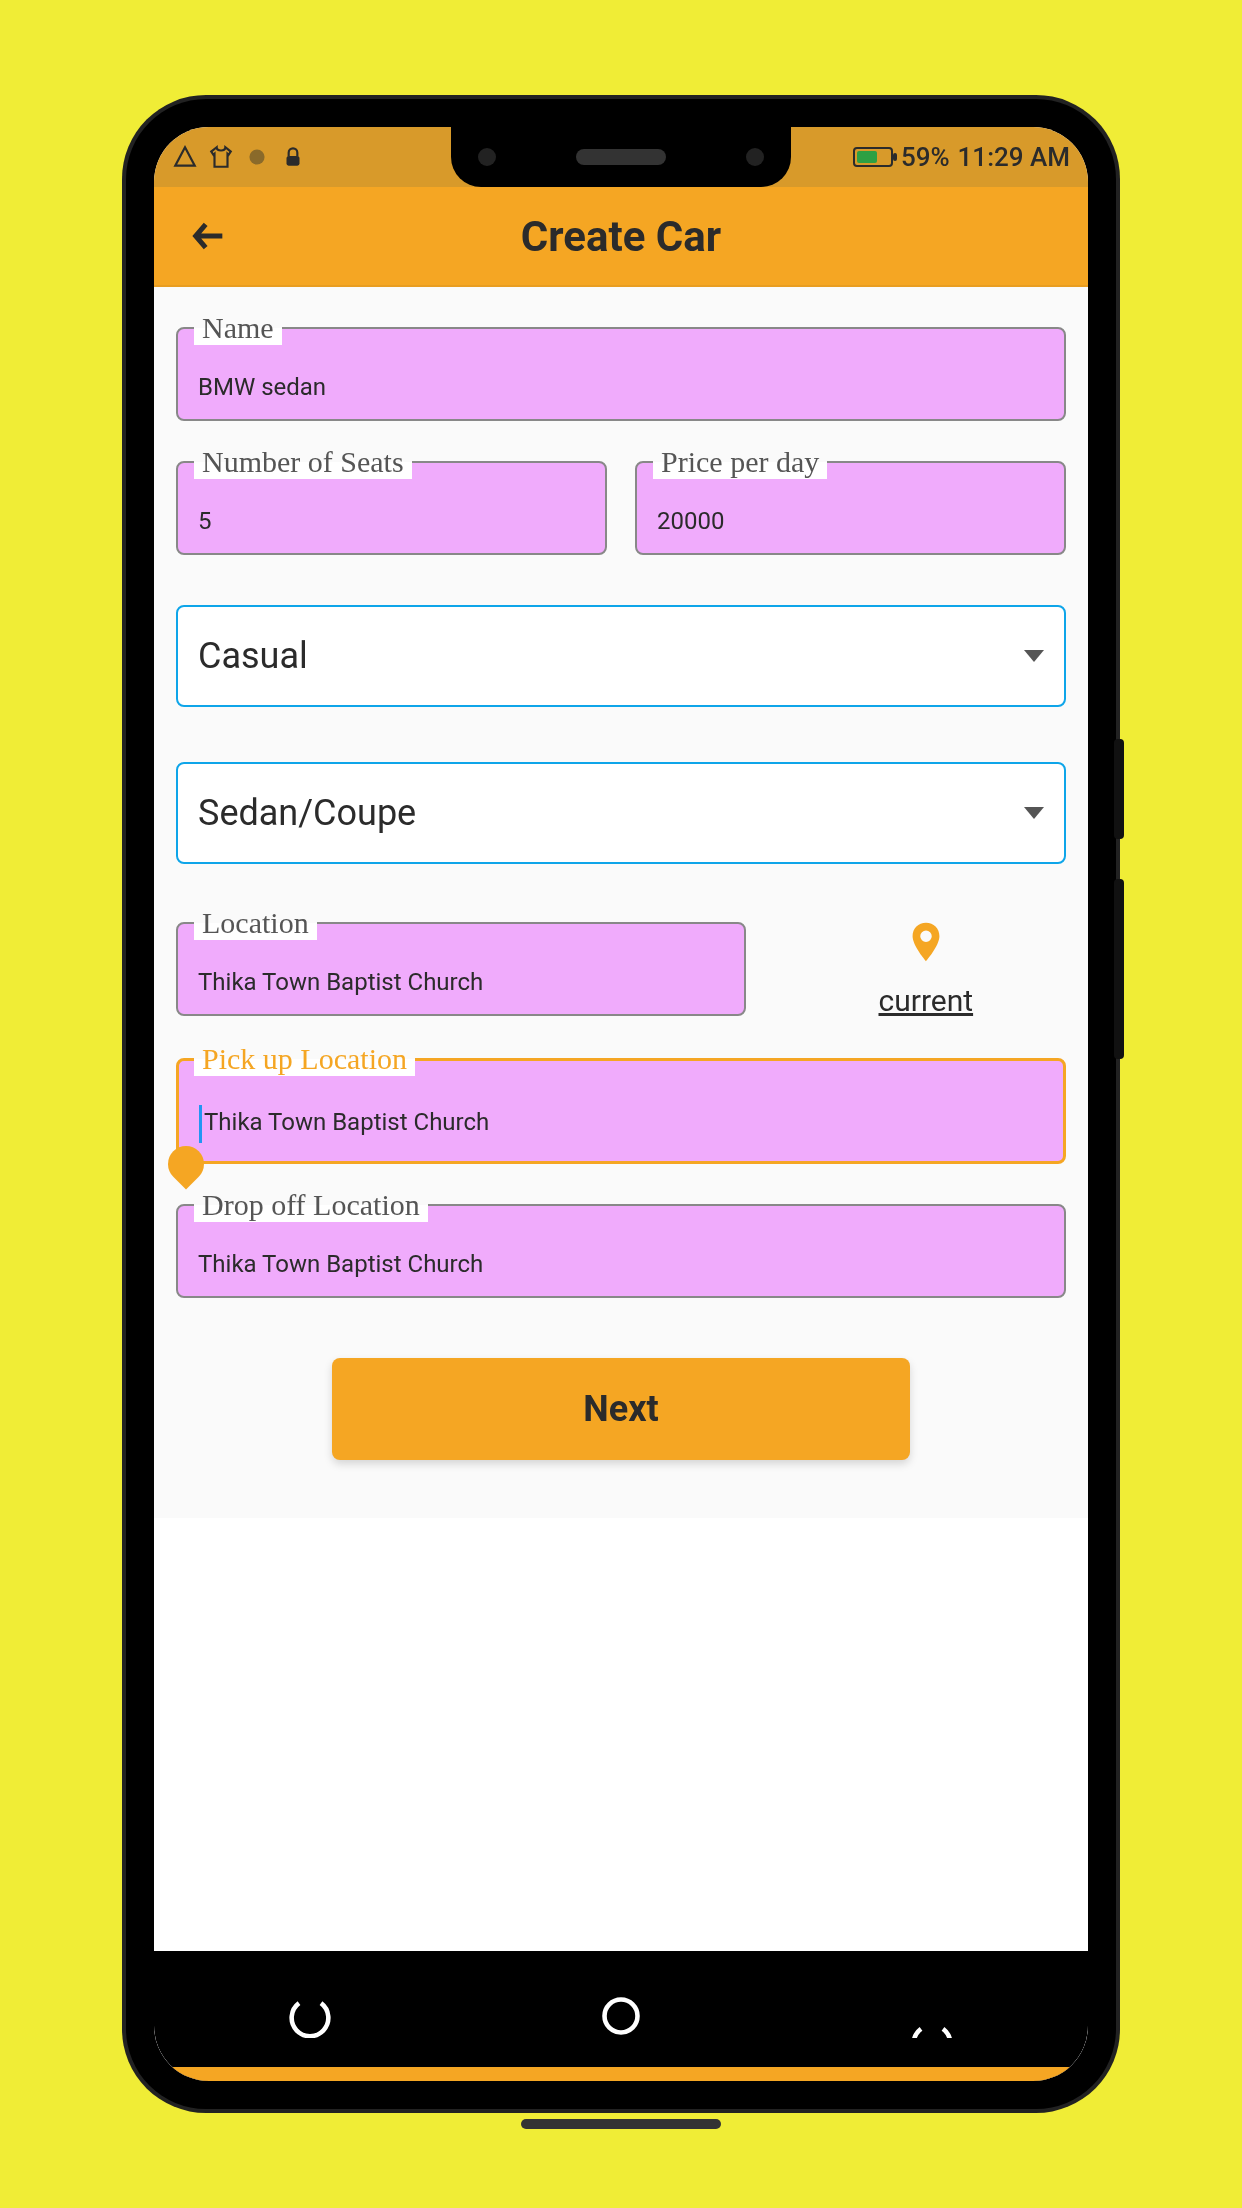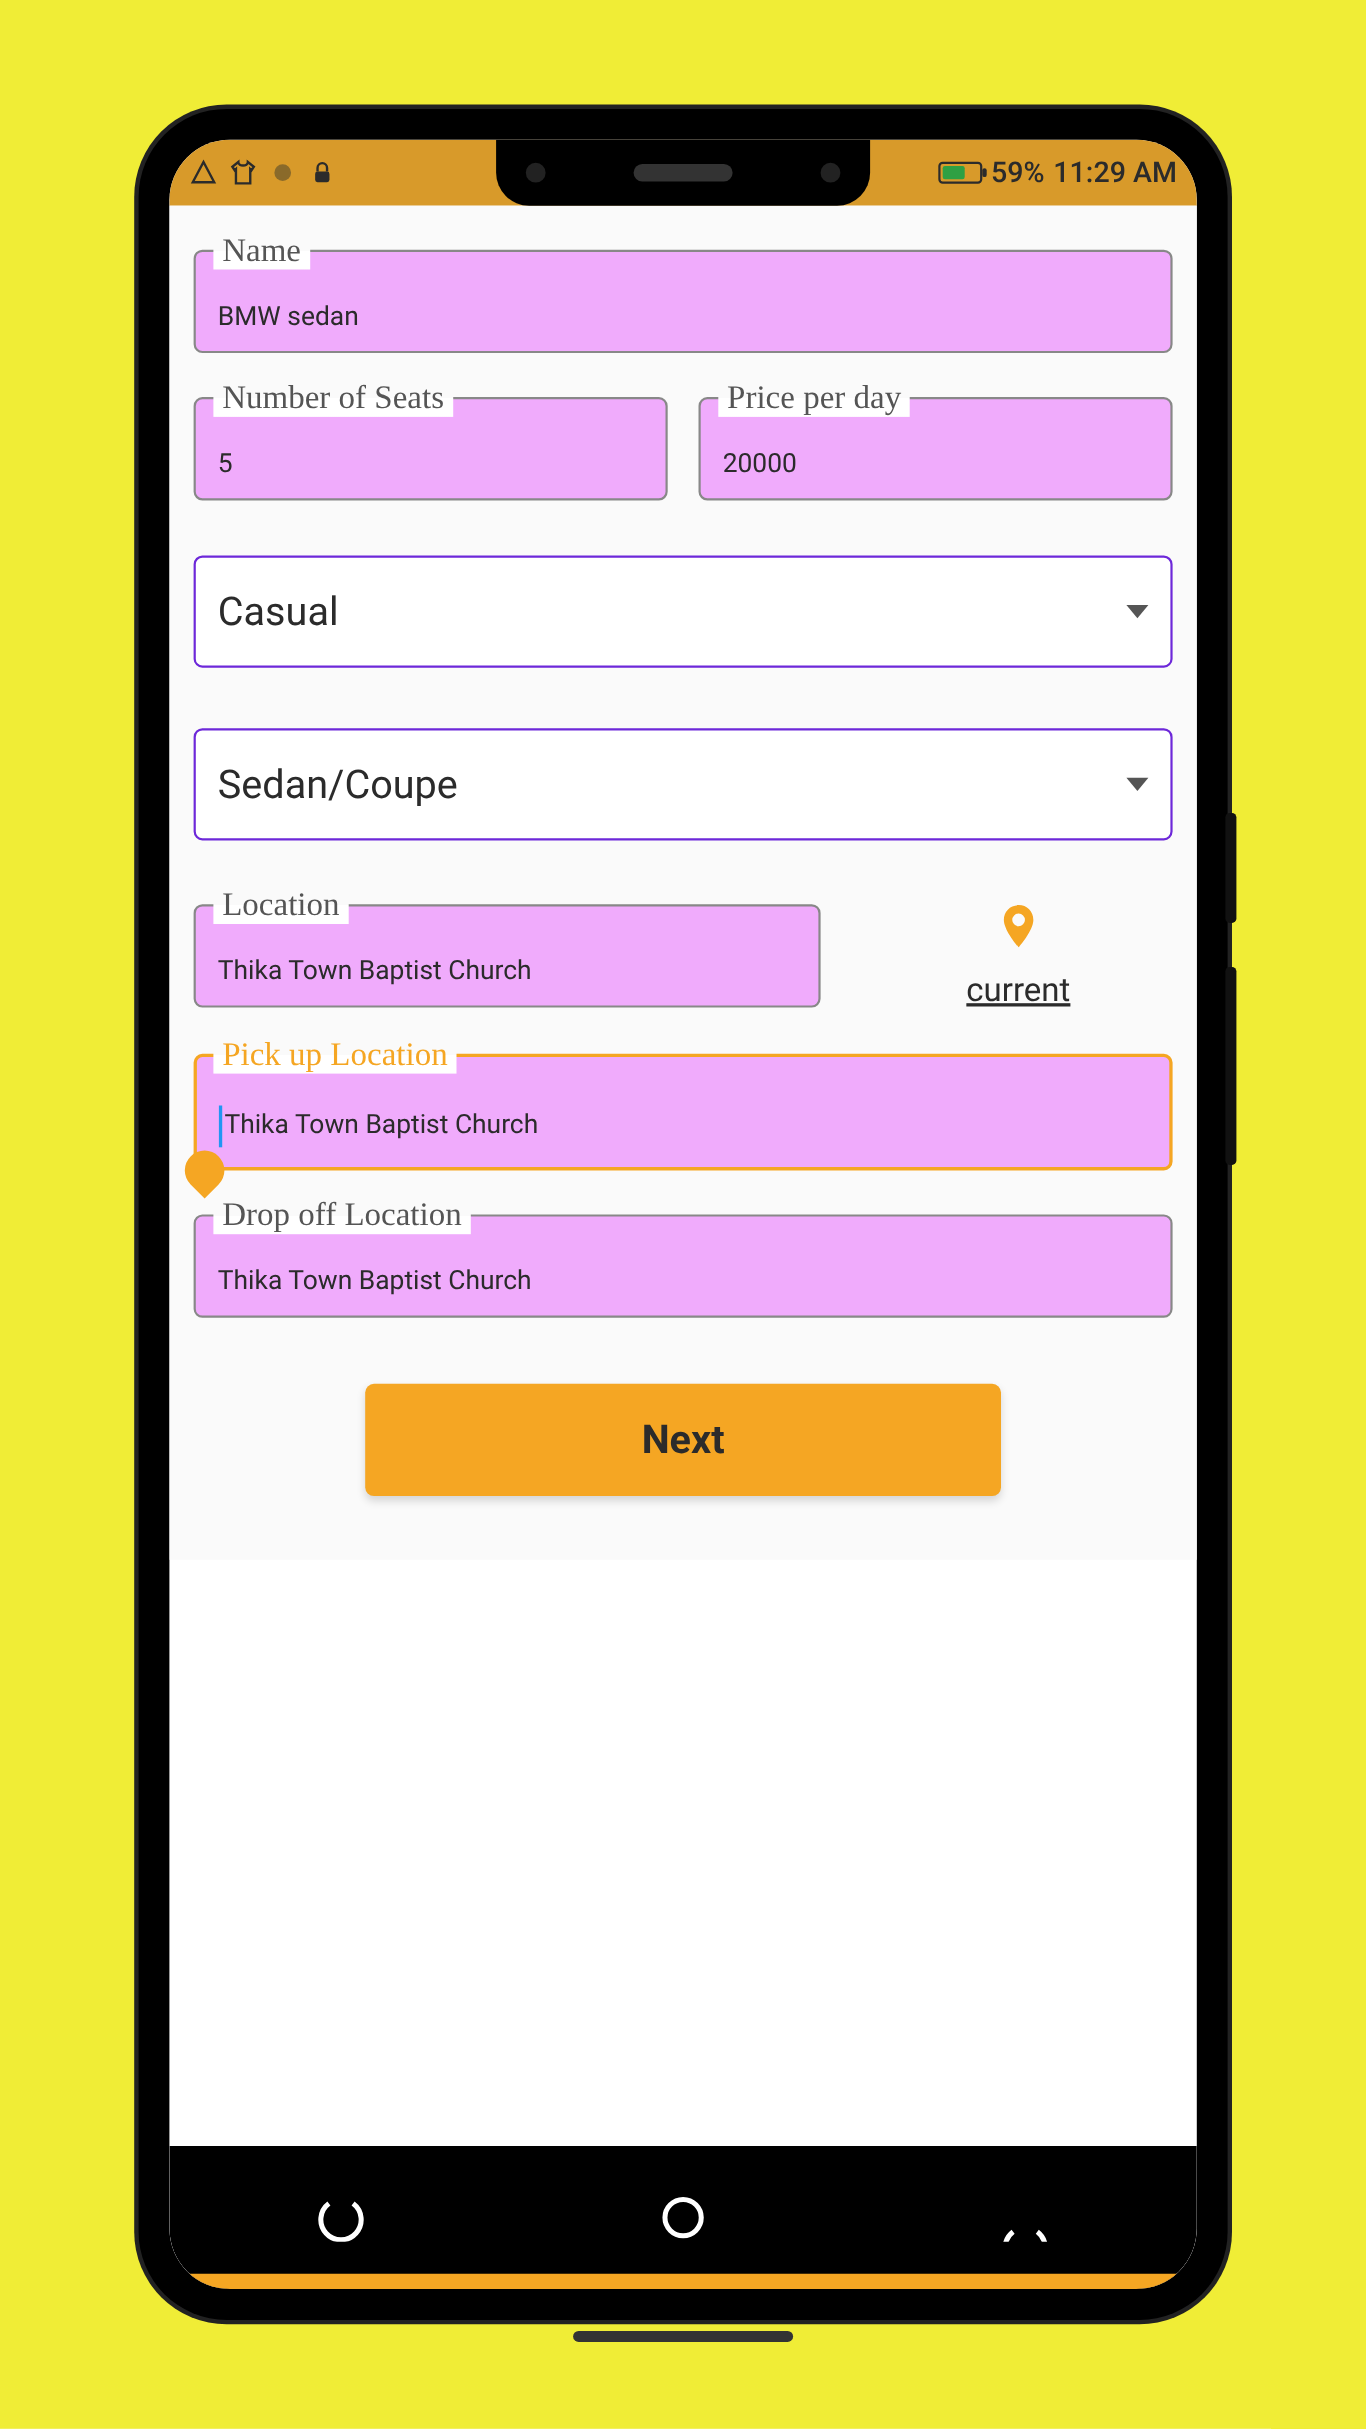--- a/index.html
+++ b/index.html
@@ -130,21 +130,21 @@
     font-family: Liberation Serif, serif;
   }
   .row-two {
     display: flex;
     gap: 28px;
     margin-bottom: 50px;
   }
   .row-two .field-wrap { flex:1; margin-bottom:0; }
   .select-field {
     position: relative;
-    border: 2px solid #6d28d9;
+    border: 2px solid #0ea5e9;
     border-radius: 8px;
     background:#fff;
     padding: 28px 20px;
     font-size: 36px;
     color:#2b2b2b;
     margin-bottom: 55px;
     display:flex;
     align-items:center;
     justify-content:space-between;
     cursor:pointer;
@@ -269,20 +269,28 @@
       </div>
       <div class="status-right">
         <span class="battery-icon">
             <span class="battery-fill"></span>
           </span>
         <span>59%</span>
         <span>11:29 AM</span>
       </div>
     </div>
 
+    <div class="app-bar">
+      <div class="back-btn">
+        <svg viewBox="0 0 24 24">
+            <path d="M20 12 H4 M10 5 L4 12 L10 19"></path>
+          </svg>
+      </div>
+      <div class="title">Create Car</div>
+    </div>
 
     <div class="content">
 
       <div class="field-wrap">
         <span class="field-label">Name</span>
         <div class="field">BMW sedan</div>
       </div>
 
       <div class="row-two">
         <div class="field-wrap">

